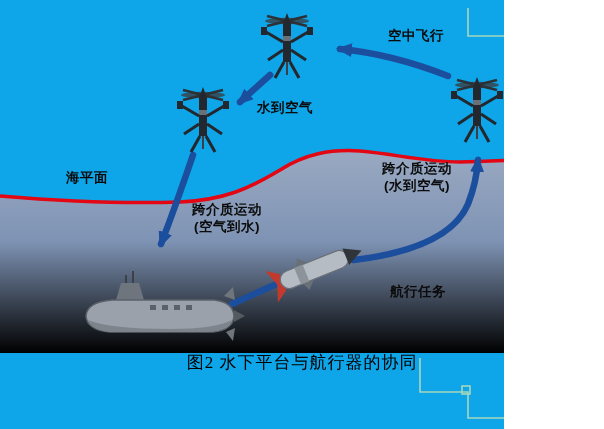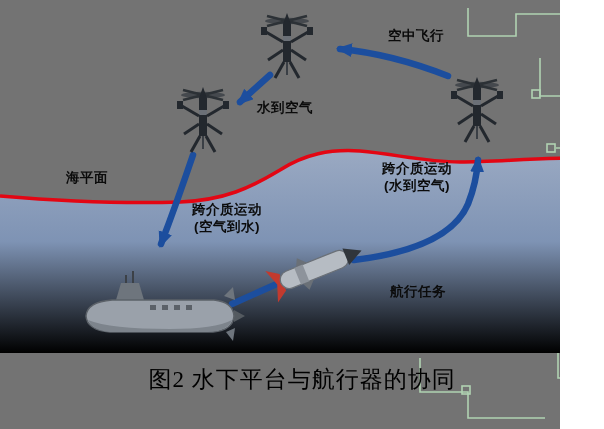--- a/index.html
+++ b/index.html
@@ -1,40 +1,40 @@
 <!DOCTYPE html>
 <html><head>
 <meta charset="utf-8">
 <style>
   html,body{margin:0;padding:0;background:#ffffff;}
   .page{
     position:relative;
-    width:560px;height:429px;
-    background:#737373;
+    width:504px;height:429px;
+    background:#0ea5e9;
     overflow:hidden;
     font-family:"Liberation Sans", sans-serif;
   }
   .fig-svg{position:absolute;left:0;top:0;width:604px;height:429px;}
   .lbl{
     position:absolute;
     font-weight:bold;
     font-size:13.5px;
     line-height:1.28;
     color:#0b0b0b;
     white-space:pre-line;
     letter-spacing:0.5px;
   }
   .lbl.center{text-align:center;}
   .caption{
     position:absolute;left:0;width:604px;
     text-align:center;
     font-family:"Liberation Serif", serif;
     color:#000;
   }
-  .caption-cn{top:364px;font-size:23px;letter-spacing:1px;}
+  .caption-cn{top:351px;font-size:17px;letter-spacing:1px;}
   .caption-en{top:396px;font-size:17.5px;}
 </style>
 </head>
 <body>
 
 <div class="page">
 
   <svg class="fig-svg" viewBox="0 0 604 429" xmlns="http://www.w3.org/2000/svg">
     <defs>
       <linearGradient id="seaGrad" x1="0" y1="0" x2="0" y2="1">

